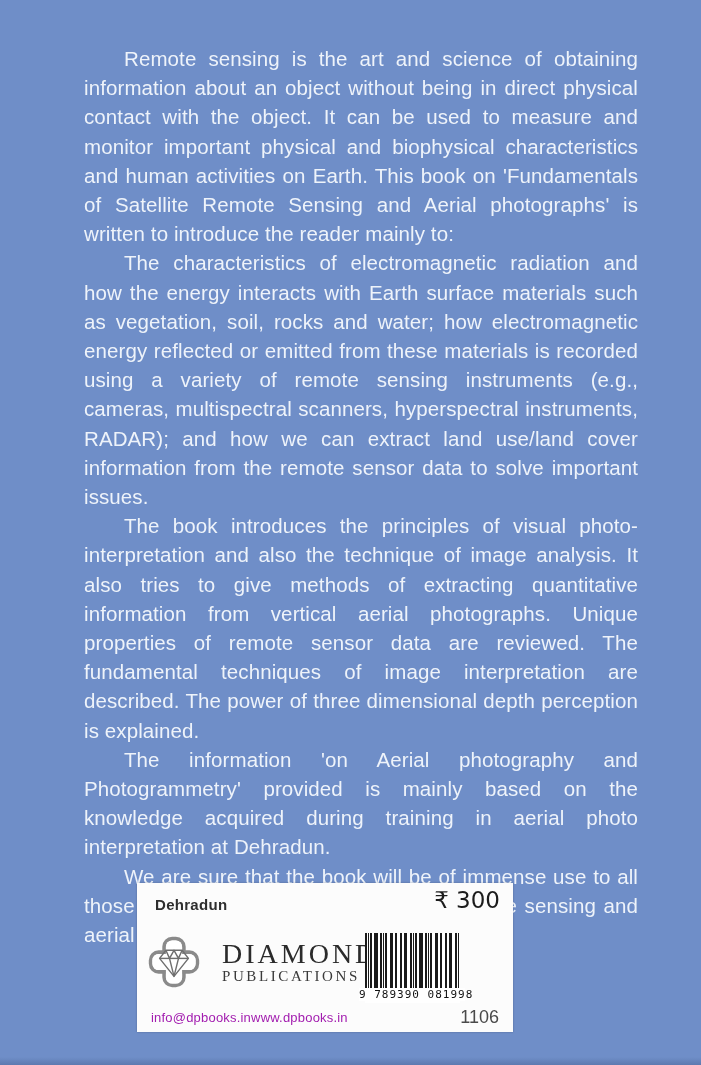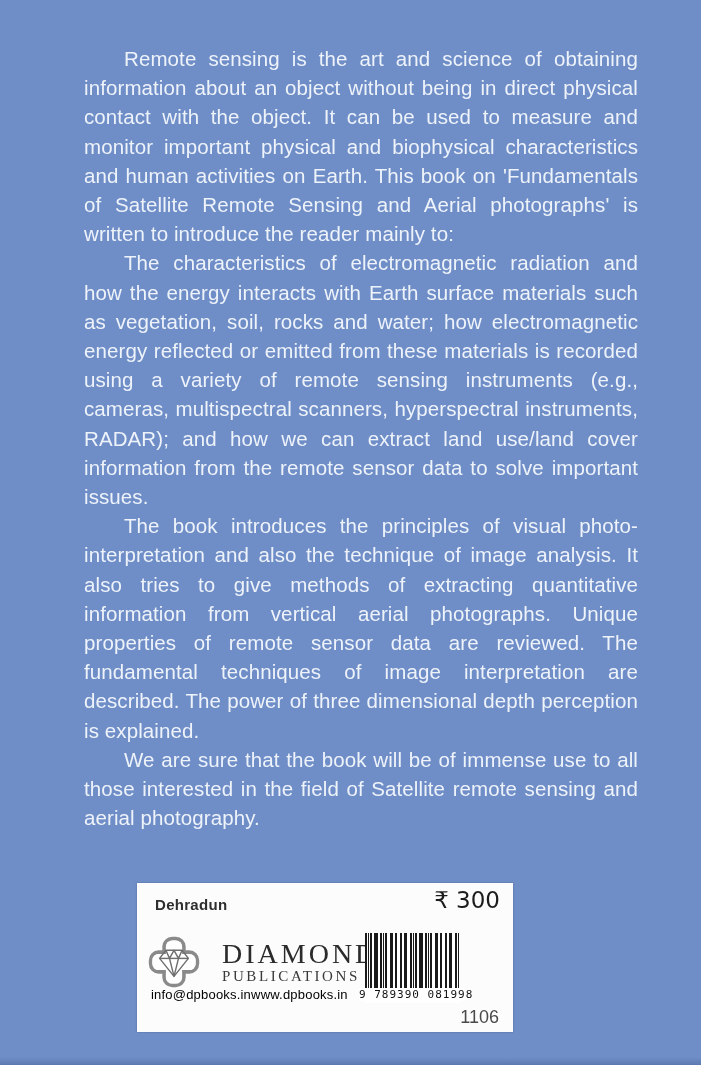--- a/index.html
+++ b/index.html
@@ -54,22 +54,22 @@
   .publisher-logo { width:54px; height:54px; flex:0 0 auto; }
   .publisher-name {
     font-family:"Liberation Serif", serif;
     font-size:28px; letter-spacing:3px; color:#2b2b2b; line-height:28px;
   }
   .publisher-type {
     font-family:"Liberation Serif", serif;
     font-size:15px; letter-spacing:2.6px; color:#3a3a3a; line-height:16px;
   }
   .contact {
-    position:absolute; left:14px; top:104px;
-    font-size:13px; color:#000000; letter-spacing:0.2px;
+    position:absolute; left:14px; top:127px;
+    font-size:13px; color:#a21caf; letter-spacing:0.2px;
   }
 
   .barcode {
     position:absolute; left:228px; top:50px; width:95px; height:70px;
     background:#fff;
   }
   .barcode-bars {
     position:absolute; left:0; top:0; width:100%; height:56px;
     background-color:#fff;
     background-image:
@@ -90,20 +90,21 @@
 </style>
 </head>
 <body>
 
 <div class="cover">
 
   <div class="blurb">
     <p>Remote sensing is the art and science of obtaining information about an object without being in direct physical contact with the object. It can be used to measure and monitor important physical and biophysical characteristics and human activities on Earth. This book on 'Fundamentals of Satellite Remote Sensing and Aerial photographs' is written to introduce the reader mainly to:</p>
     <p>The characteristics of electromagnetic radiation and how the energy interacts with Earth surface materials such as vegetation, soil, rocks and water; how electromagnetic energy reflected or emitted from these materials is recorded using a variety of remote sensing instruments (e.g., cameras, multispectral scanners, hyperspectral instruments, RADAR); and how we can extract land use/land cover information from the remote sensor data to solve important issues.</p>
     <p>The book introduces the principles of visual photo-interpretation and also the technique of image analysis. It also tries to give methods of extracting quantitative information from vertical aerial photographs. Unique properties of remote sensor data are reviewed. The fundamental techniques of image interpretation are described. The power of three dimensional depth perception is explained.</p>
+    <p>The information 'on Aerial photography and Photogrammetry' provided is mainly based on the knowledge acquired during training in aerial photo interpretation at Dehradun.</p>
     <p>We are sure that the book will be of immense use to all those interested in the field of Satellite remote sensing and aerial photography.</p>
   </div>
 
   <div class="info-box">
 
     <div class="category">Dehradun</div>
     <div class="price">₹ 300</div>
 
     <div class="publisher">
       <svg class="publisher-logo" viewBox="0 0 60 60" xmlns="http://www.w3.org/2000/svg">

